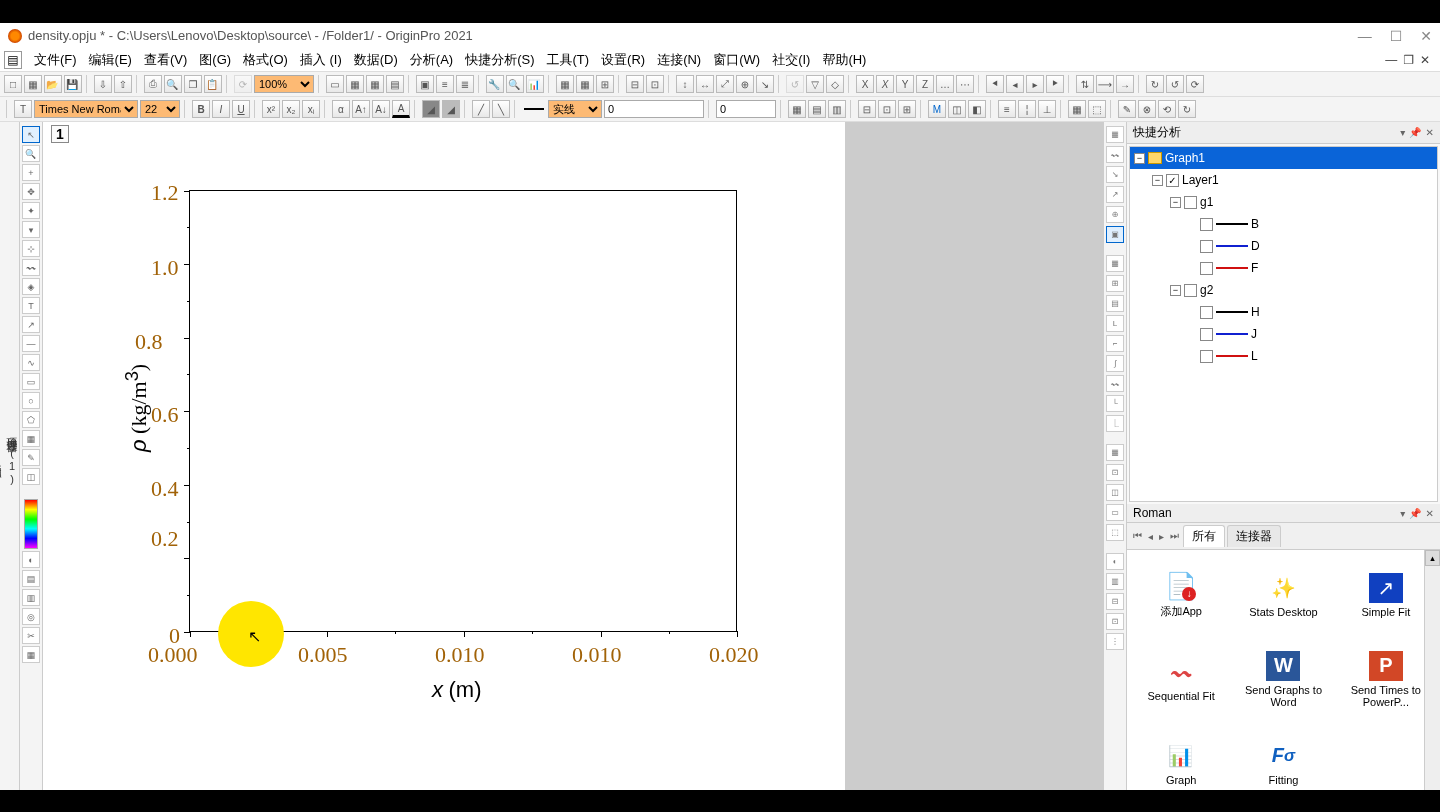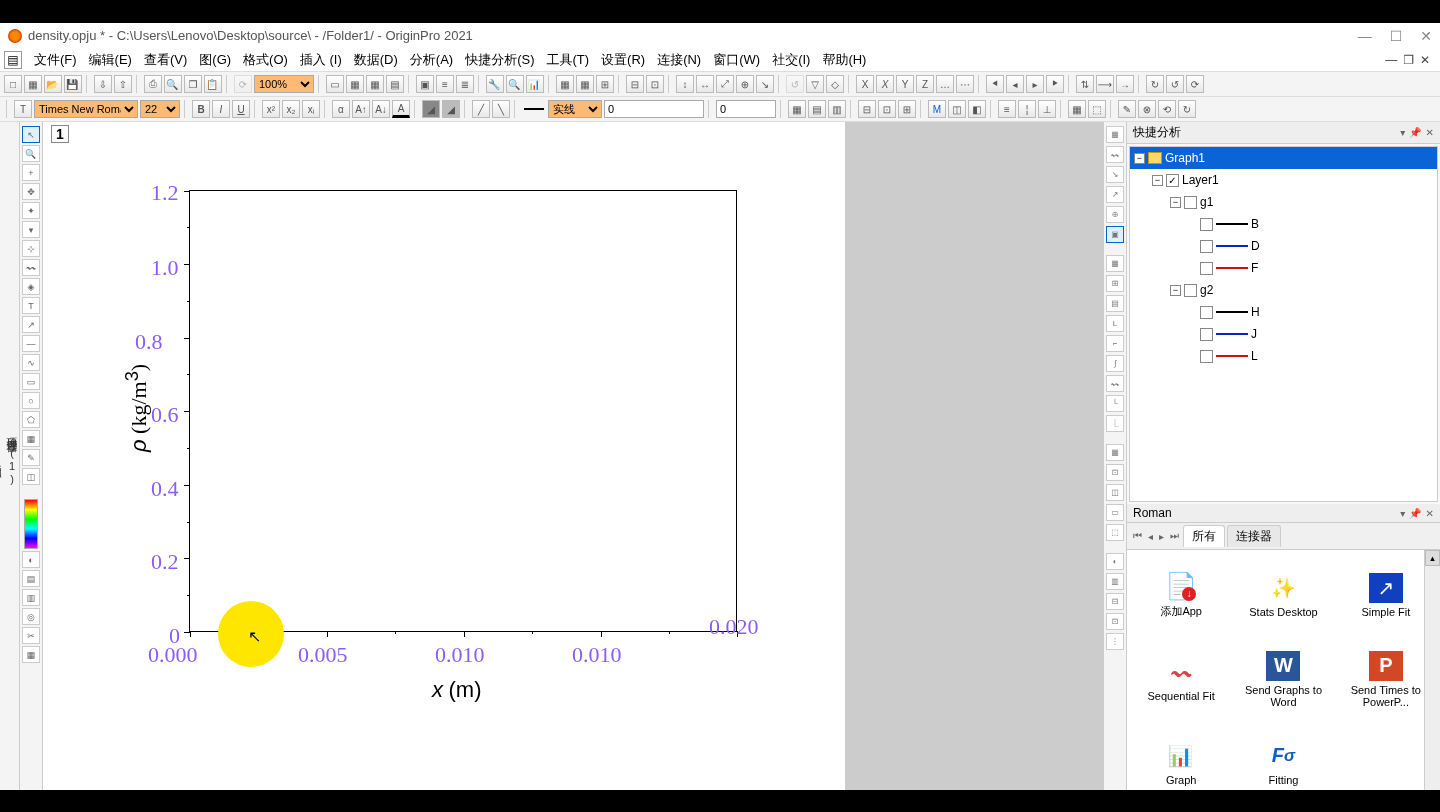--- a/index.html
+++ b/index.html
@@ -29,21 +29,21 @@
 .canvas-area { flex: 1; background: #fff; position: relative; overflow: hidden; }
 .canvas-gray { position: absolute; left: 802px; top: 0; width: 258px; height: 100%; background: #ccc; }
 .layer-badge { position: absolute; left: 8px; top: 3px; width: 18px; height: 18px; border: 1px solid #888; background: #fbfbfb; text-align: center; font-size: 14px; font-weight: bold; }
 .plot-frame { position: absolute; left: 146px; top: 68px; width: 548px; height: 442px; border: 1px solid #000; border-right: 1px solid #000; }
 .plot-frame .tick-y { position: absolute; left: -6px; width: 6px; height: 1px; background: #000; }
 .plot-frame .tick-y.minor { width: 3px; left: -3px; }
 .plot-frame .tick-x { position: absolute; bottom: -6px; height: 6px; width: 1px; background: #000; }
 .plot-frame .tick-x.minor { height: 3px; bottom: -3px; }
 .ylabel { position: absolute; font-family: "Times New Roman", serif; font-size: 22px; transform: rotate(-90deg); transform-origin: left top; }
 .xlabel { position: absolute; font-family: "Times New Roman", serif; font-size: 22px; font-style: italic; }
-.axis-num { position: absolute; font-family: "Times New Roman", serif; font-size: 22px; color: #8b5cf6; }
+.axis-num { position: absolute; font-family: "Times New Roman", serif; font-size: 22px; color: #a16207; }
 .highlight-circle { position: absolute; width: 66px; height: 66px; background: #ffe600; border-radius: 50%; }
 .cursor-arrow { position: absolute; font-size: 16px; color: #000; }
 .right-rail { width: 23px; background: #f4f4f4; border-left: 1px solid #ccc; display: flex; flex-direction: column; align-items: center; padding-top: 4px; gap: 3px; }
 .right-rail .rtool { width: 18px; height: 17px; border: 1px solid #ccc; background: #fff; font-size: 8px; display:flex;align-items:center;justify-content:center;color:#777; }
 .right-panels { width: 314px; background: #f8f8f8; display: flex; flex-direction: column; border-left: 1px solid #ccc; }
 .panel-header { background: #eee; border-bottom: 1px solid #ccc; padding: 2px 6px; font-size: 12px; display: flex; align-items: center; }
 .panel-header .ph-controls { margin-left: auto; display: flex; gap: 4px; font-size: 10px; color: #666; }
 .obj-tree { flex: 0 0 356px; background: #fff; border: 1px solid #ccc; margin: 2px; overflow: auto; font-size: 12px; }
 .tree-row { display: flex; align-items: center; height: 22px; padding-left: 4px; gap: 3px; }
 .tree-row.selected { background: #0a64d8; color: #fff; }
@@ -305,32 +305,32 @@
         <div class="tick-x" style="left:274px"></div>
         <div class="tick-x" style="left:411px"></div>
         <div class="tick-x" style="left:547px"></div>
         <div class="tick-x minor" style="left:68px"></div>
         <div class="tick-x minor" style="left:205px"></div>
         <div class="tick-x minor" style="left:342px"></div>
         <div class="tick-x minor" style="left:479px"></div>
       </div>
 
       <div class="axis-num" style="left:126px; top:501px">0</div>
-      <div class="axis-num" style="left:108px; top:427px">0.2</div>
+      <div class="axis-num" style="left:108px; top:404px">0.2</div>
       <div class="axis-num" style="left:108px; top:354px">0.4</div>
       <div class="axis-num" style="left:108px; top:280px">0.6</div>
       <div class="axis-num" style="left:92px; top:207px">0.8</div>
       <div class="axis-num" style="left:108px; top:133px">1.0</div>
       <div class="axis-num" style="left:108px; top:58px">1.2</div>
 
       <div class="axis-num" style="left:105px; top:520px">0.000</div>
       <div class="axis-num" style="left:255px; top:520px">0.005</div>
       <div class="axis-num" style="left:392px; top:520px">0.010</div>
       <div class="axis-num" style="left:529px; top:520px">0.010</div>
-      <div class="axis-num" style="left:666px; top:492px">0.020</div>
+      <div class="axis-num" style="left:666px; top:520px">0.020</div>
 
       <div class="ylabel" style="left:78px; top:330px"><i>ρ</i> (kg/m<sup>3</sup>)</div>
       <div class="xlabel" style="left:389px; top:555px"><i>x</i> <span style="font-style:normal">(m)</span></div>
 
       <div class="highlight-circle" style="left:175px; top:479px"></div>
       <div class="cursor-arrow" style="left:205px; top:505px">↖</div>
     </div>
 
     <div class="right-rail">
       <div class="rtool">▦</div>

